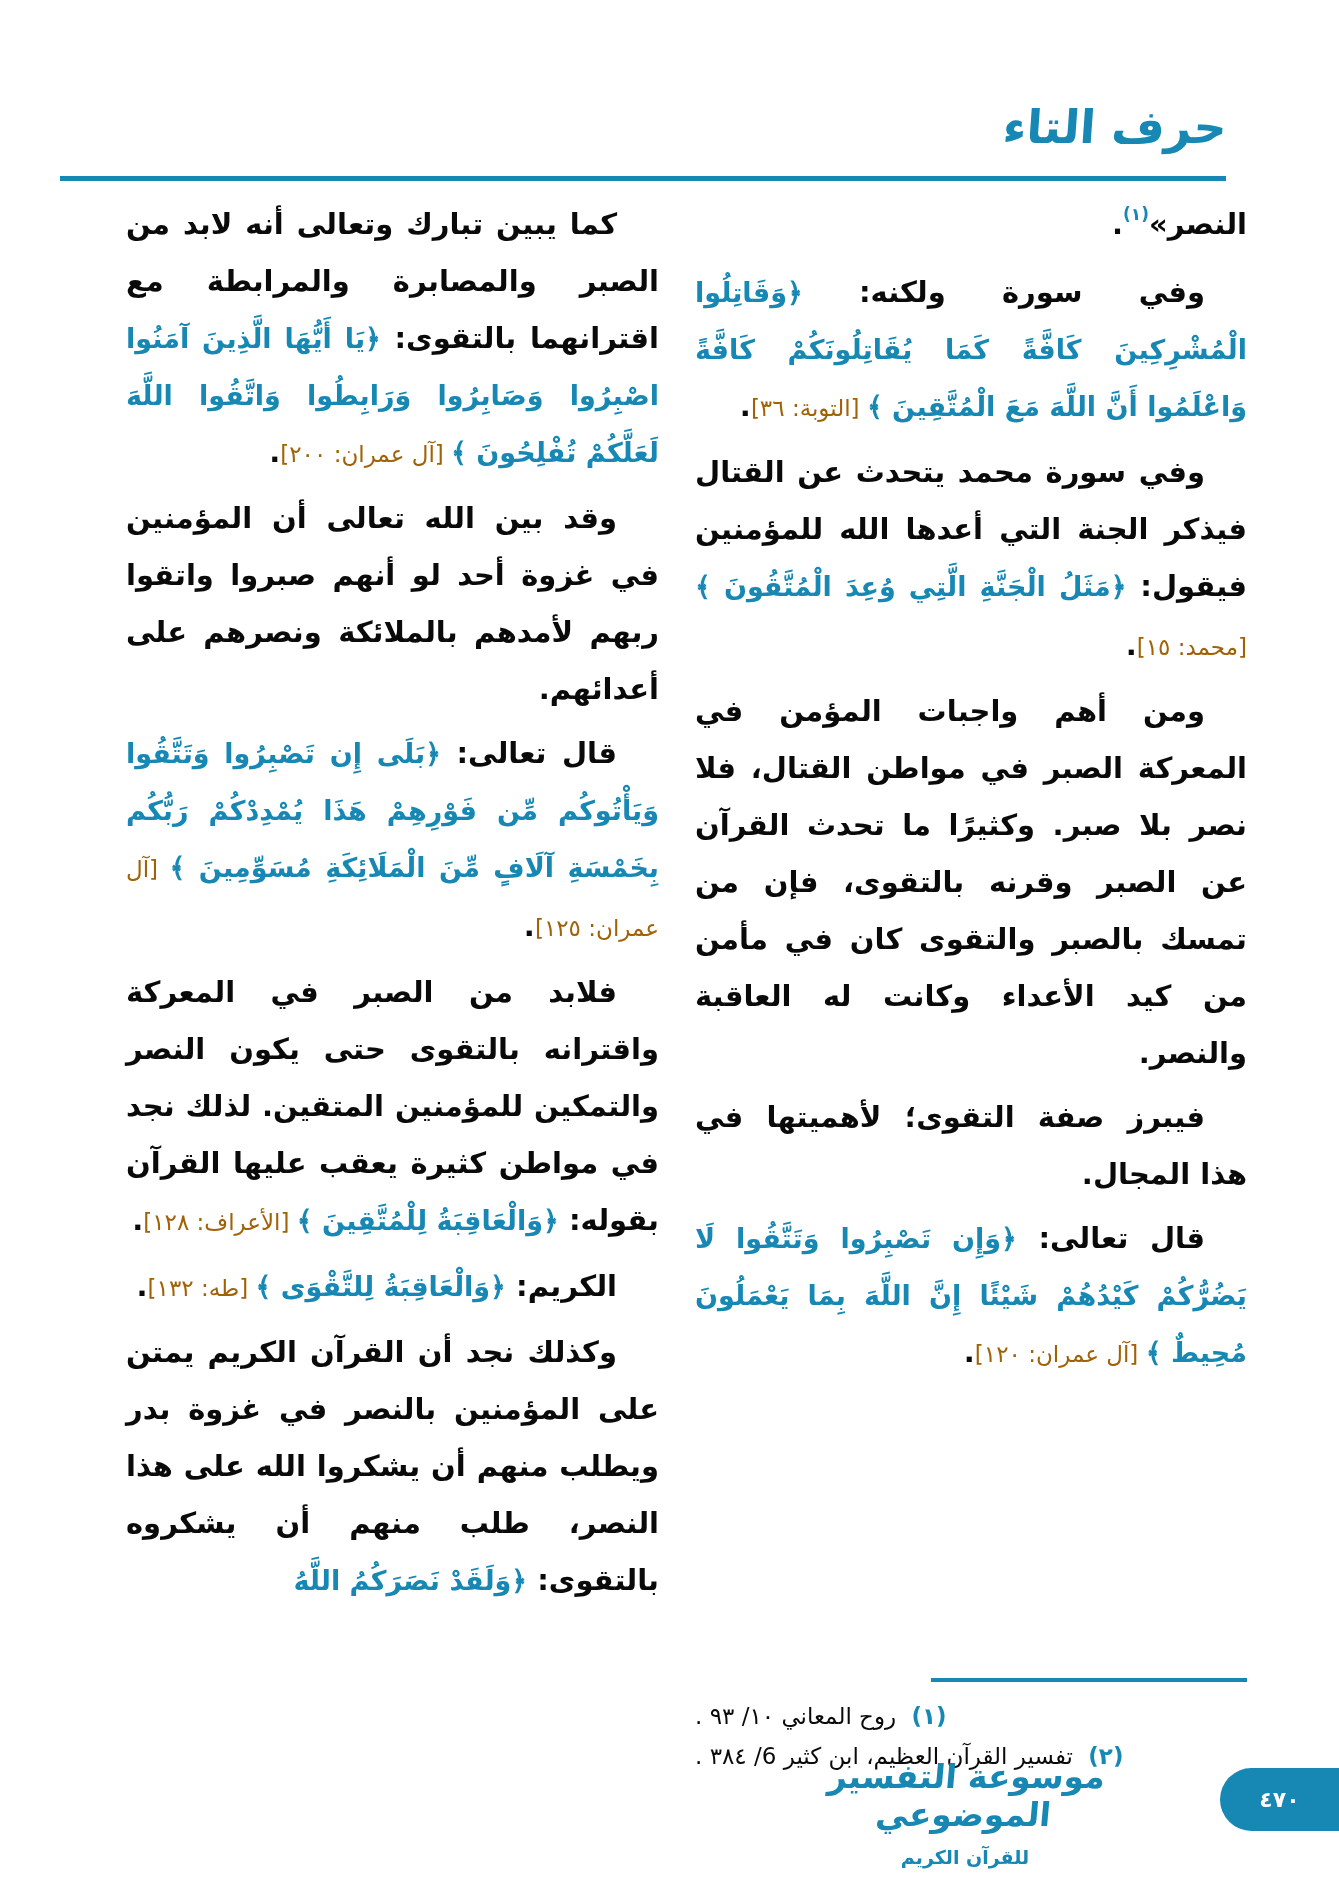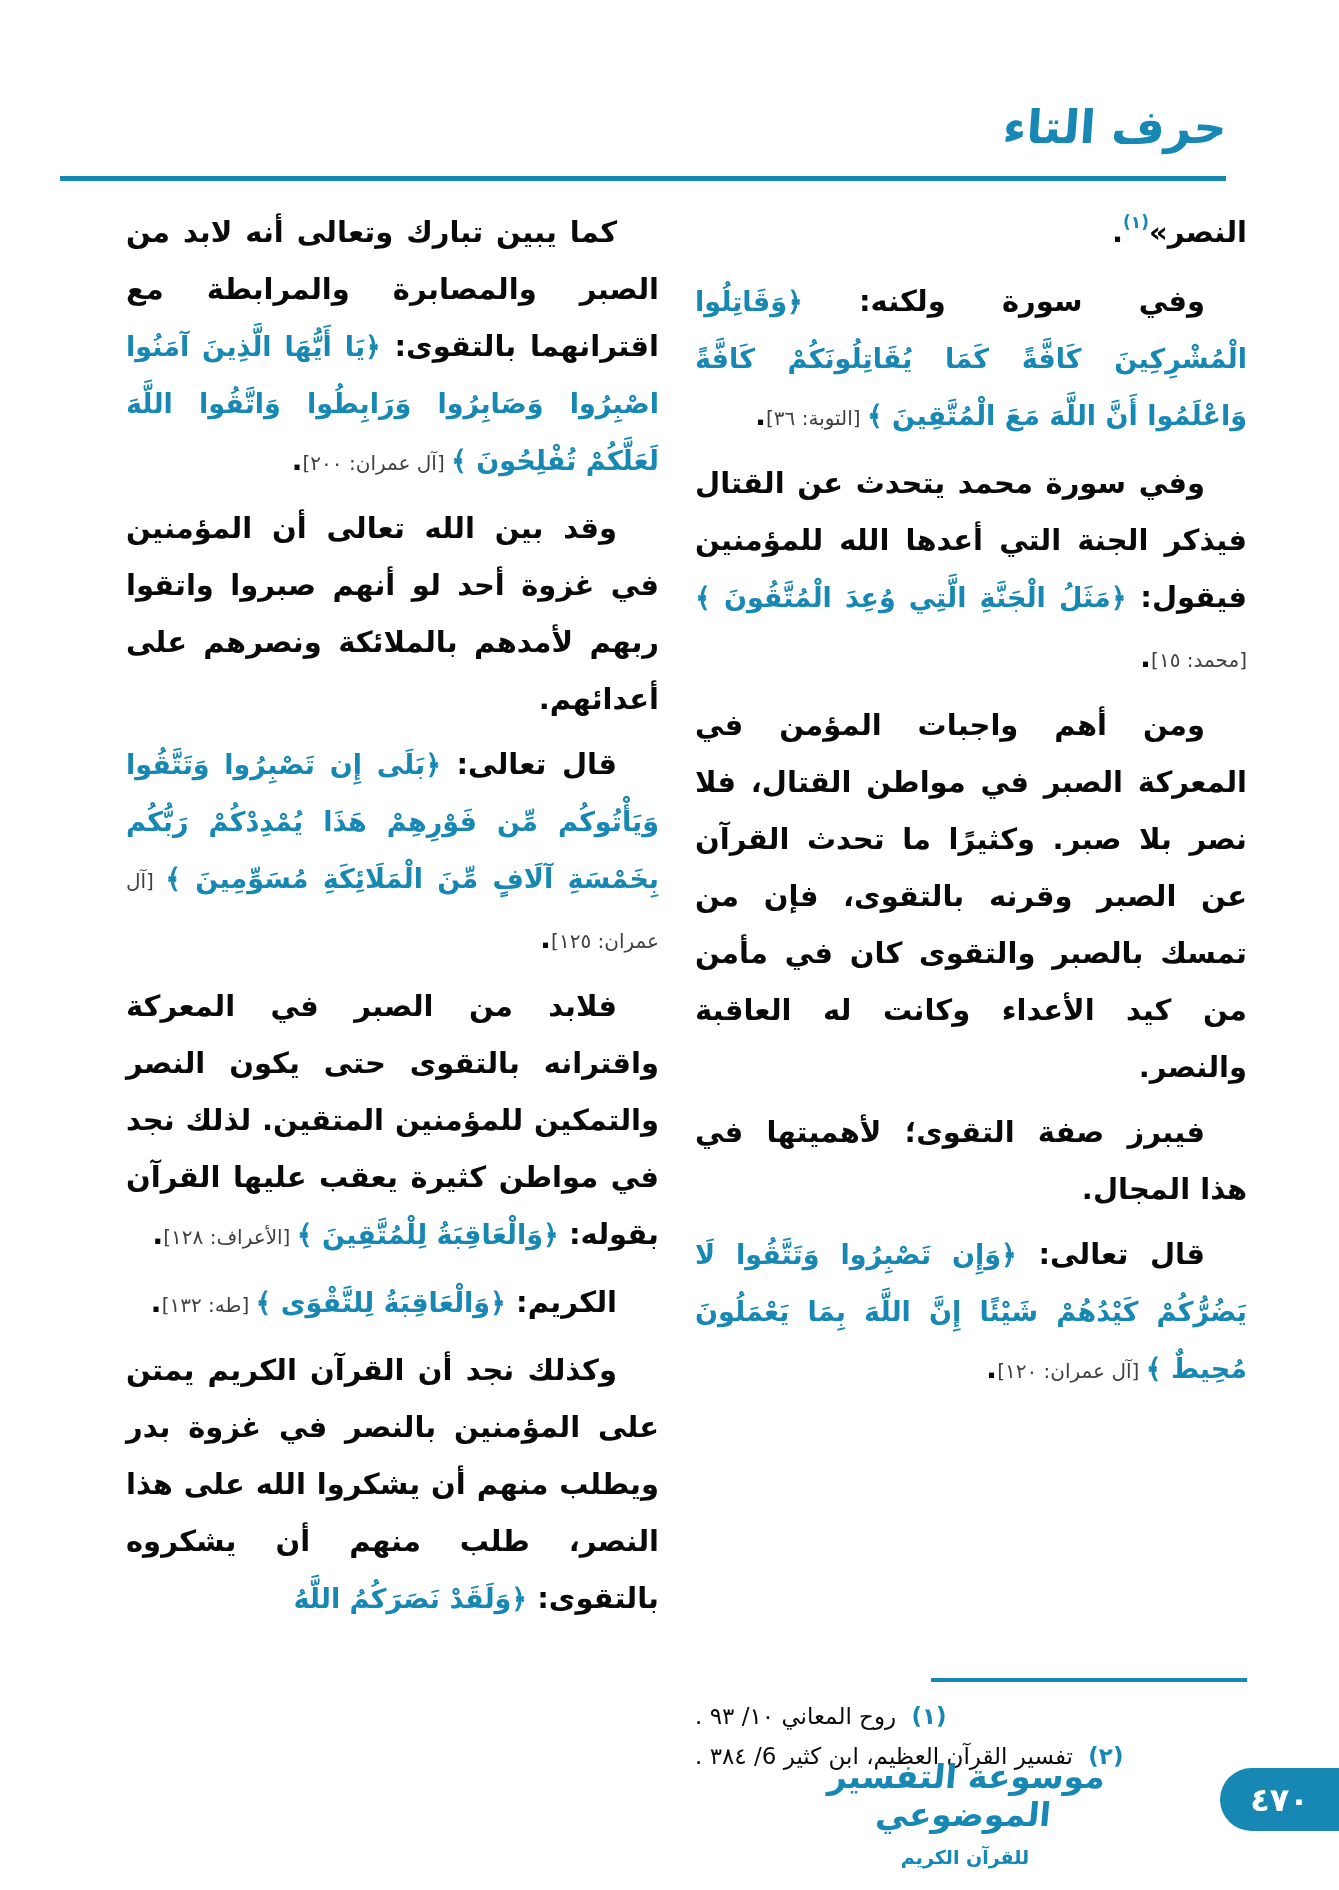--- a/index.html
+++ b/index.html
@@ -20,26 +20,26 @@
   }
   
   .content{
     position:absolute;top:196px;right:92px;left:126px;height:1586px;
     display:flex;gap:36px;
   }
   .col{display:flex;flex-direction:column;}
   .col-right{flex:0 0 552px;}
   .col-left{flex:1 1 auto;}
   .para{
-    margin:8px 0 7px;text-align:justify;text-indent:42px;
+    margin:0 0 7px;text-align:justify;text-indent:42px;
     font-size:29px;line-height:57px;font-weight:bold;color:#0a0a0a;
   }
   .para.noindent{text-indent:0;}
   .run-quran{color:var(--accent,#1787b4);font-size:27px;font-weight:bold;}
-  .run-ref{color:#404040;font-size:20px;font-weight:normal;}
+  .run-ref{color:#a16207;font-size:23px;font-weight:normal;}
   .run-fn{
     color:var(--accent,#1787b4);font-size:17px;font-weight:bold;
     position:relative;top:-14px;
   }
   
   .footnotes{margin-top:auto;padding-bottom:6px;}
   .fn-sep{
     width:316px;height:4px;background:var(--accent,#1787b4);
     margin:0 0 14px auto; 
     margin-right:0;margin-left:auto;
@@ -53,21 +53,21 @@
   .footer-logo{
     position:absolute;top:1758px;left:735px;width:460px;text-align:center;
     color:var(--accent,#1787b4);line-height:1.15;
   }
   .footer-logo .l1{font-size:33px;font-weight:bold;transform:skewX(-5deg);}
   .footer-logo .l2{font-size:19px;font-weight:bold;margin-top:13px;}
   .page-tab{
     position:absolute;top:1768px;right:0;width:119px;height:63px;
     background:var(--accent,#1787b4);border-radius:32px 0 0 32px;
     display:flex;align-items:center;justify-content:center;
-    color:#ffffff;font-size:32px;font-weight:bold;
+    color:#ffffff;font-size:22px;font-weight:bold;
   }
 </style>
 </head>
 <body>
 
 <div class="page">
 
   <div class="chapter-title">حرف التاء</div>
 
   <div class="header-rule"></div>

